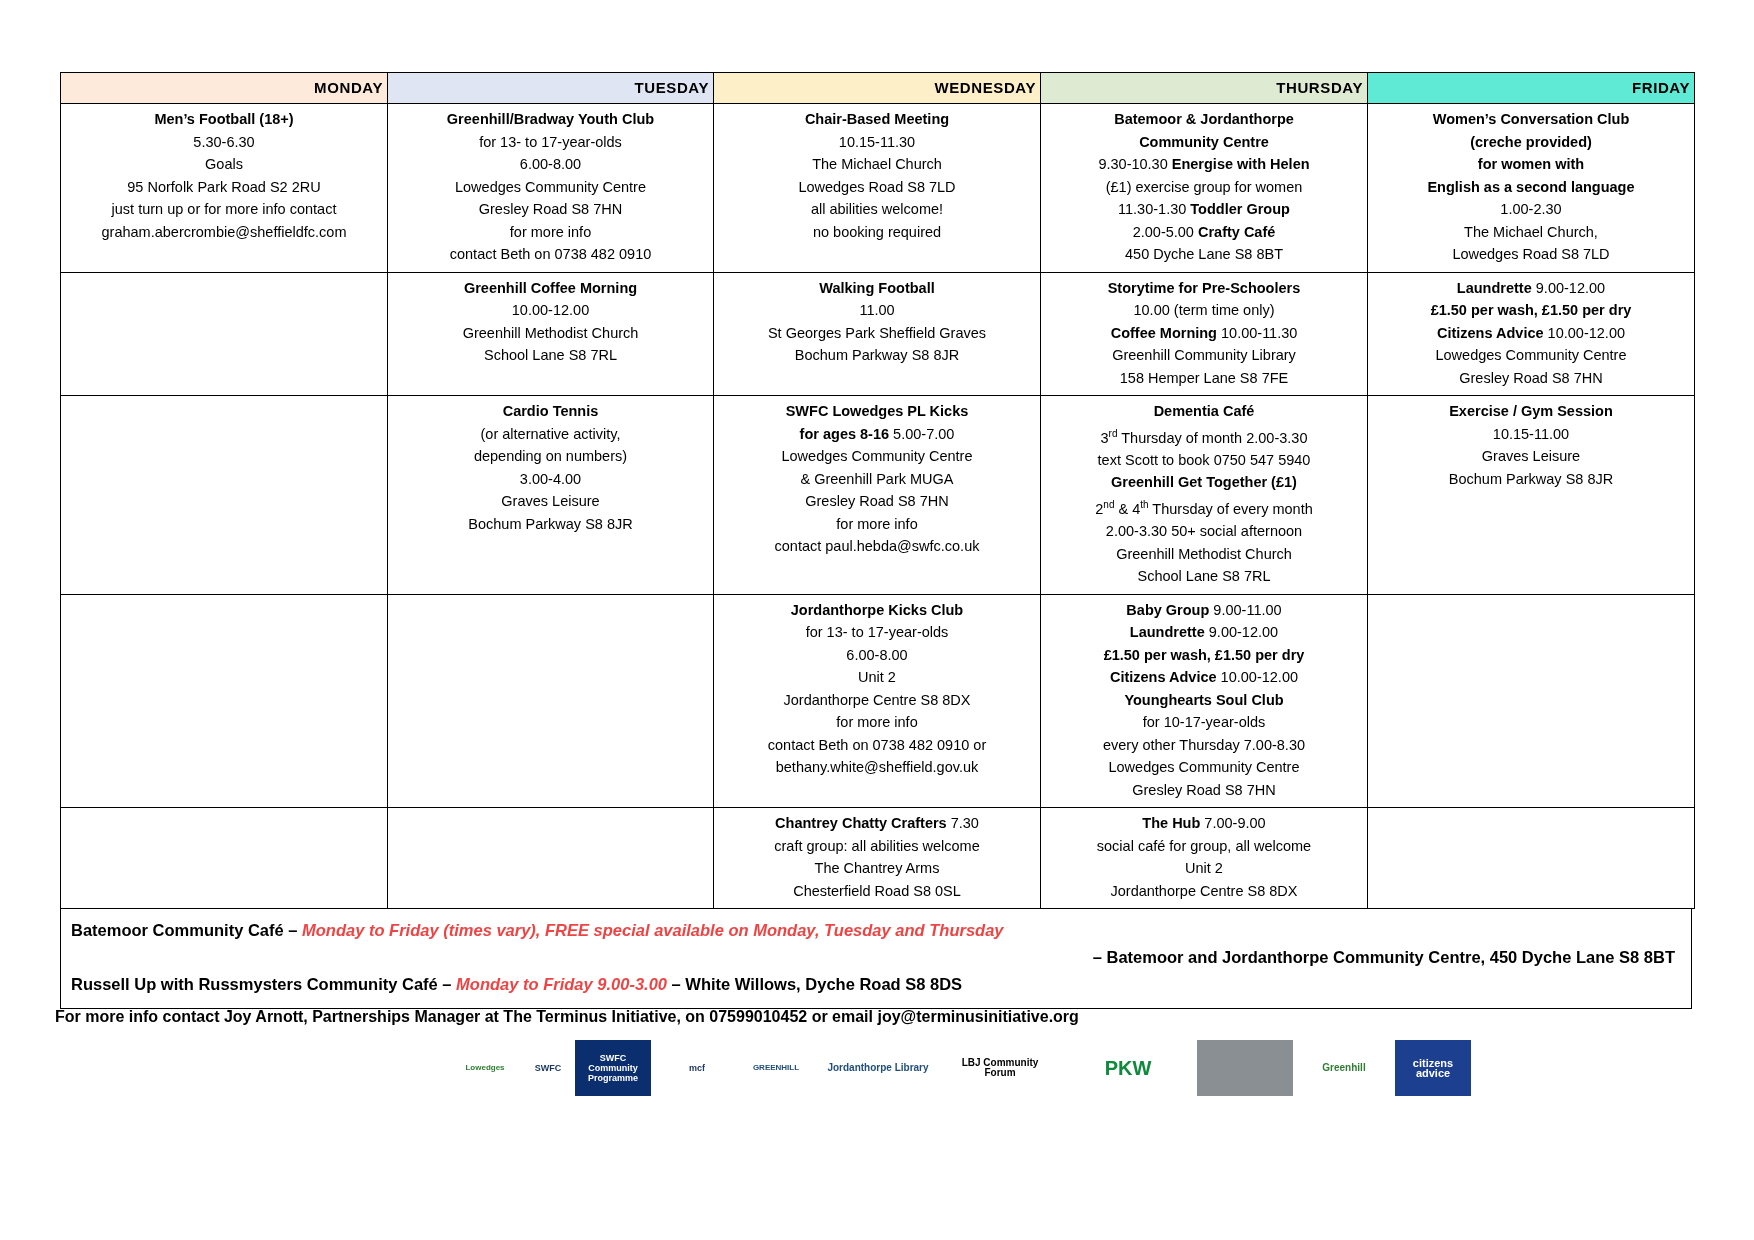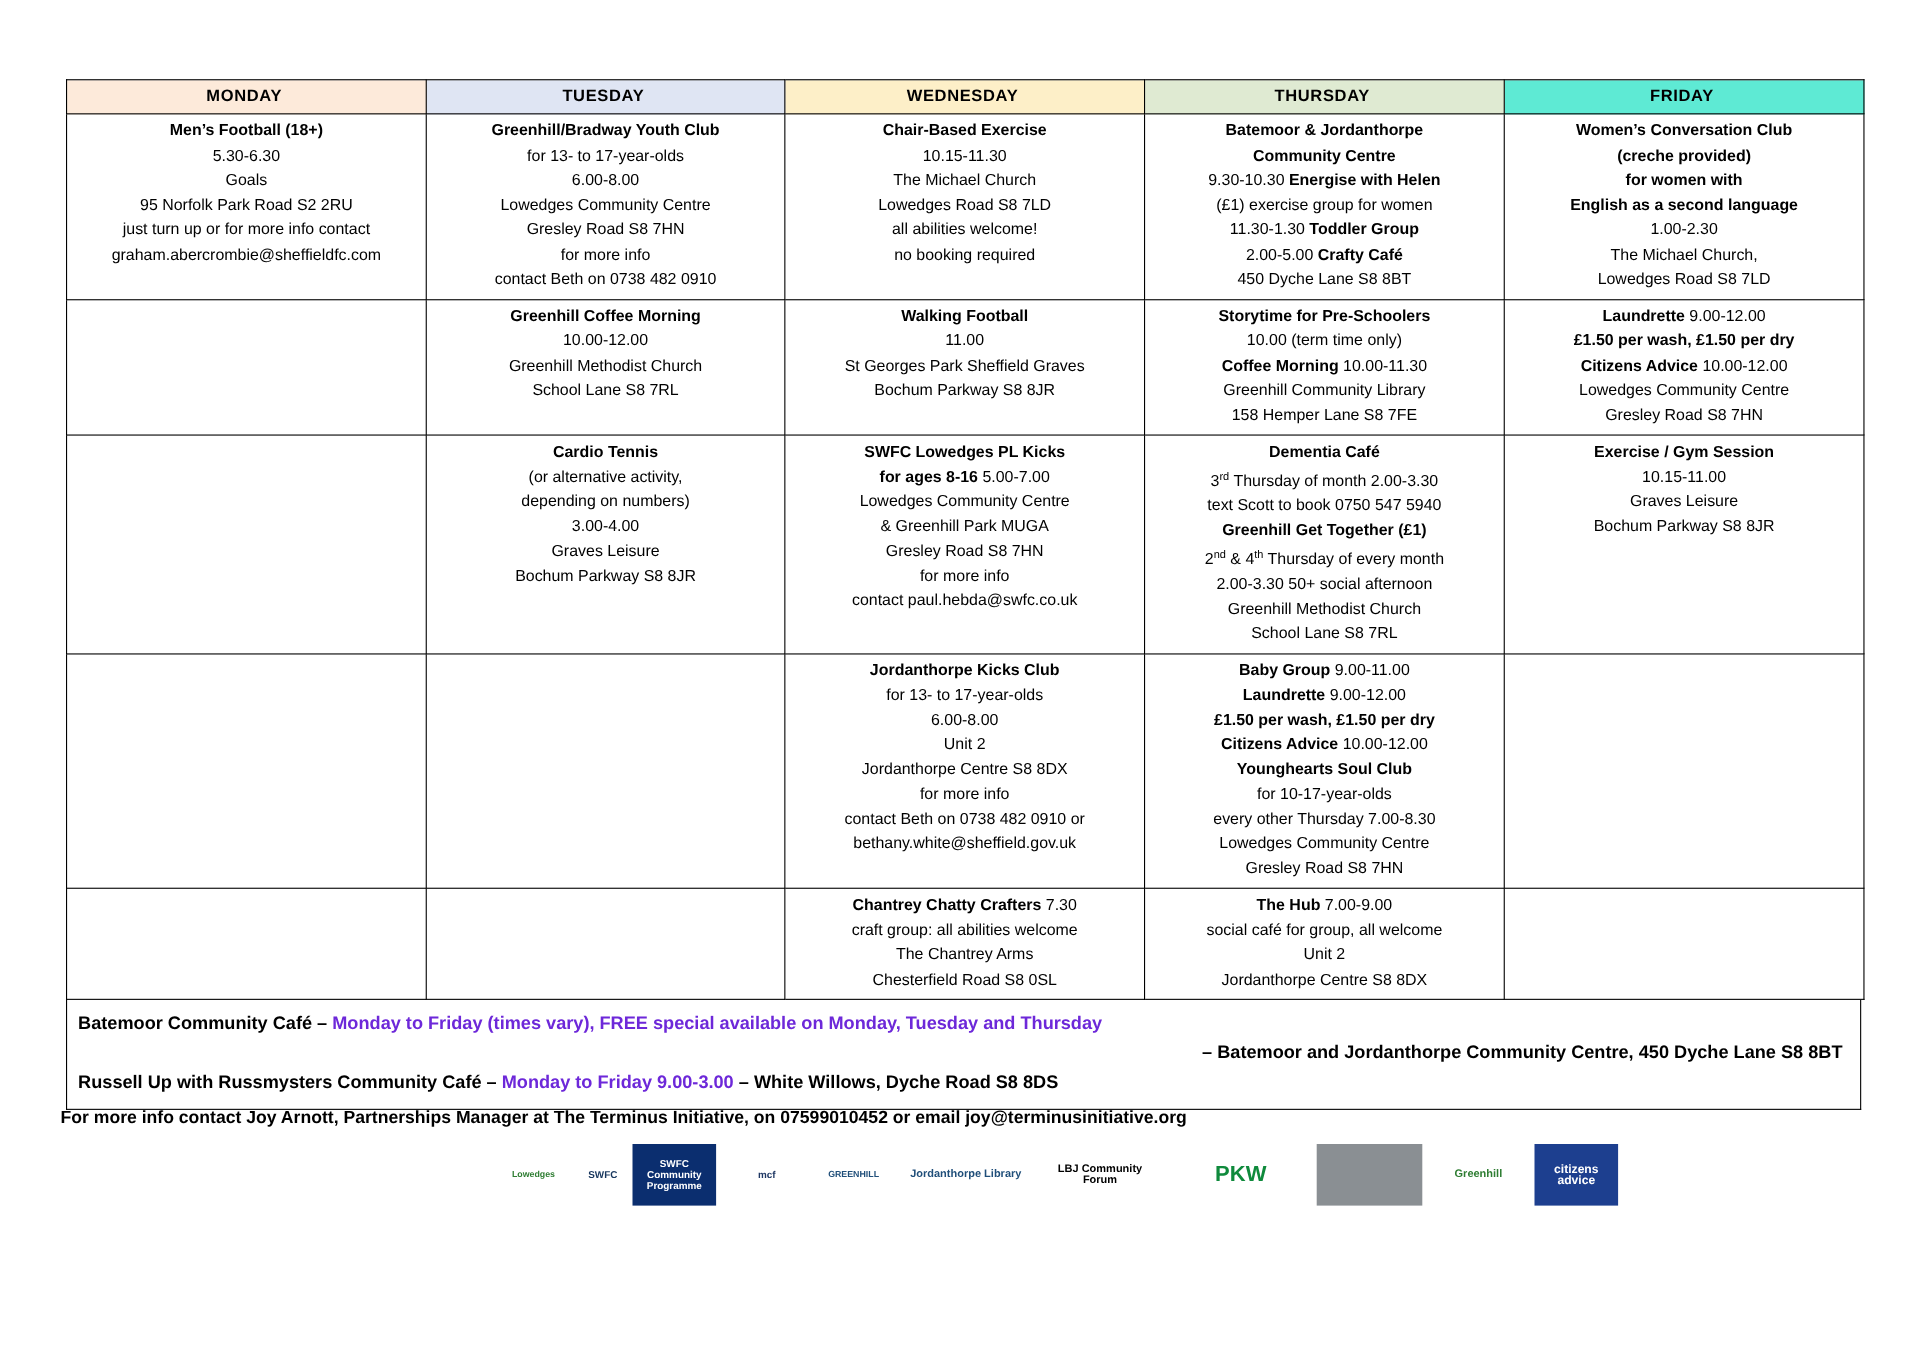--- a/index.html
+++ b/index.html
@@ -25,21 +25,21 @@
     border-collapse: collapse;
     width: 1634px;
     table-layout: fixed;
   }
   table.timetable th, table.timetable td {
     border: 1px solid #000000;
     vertical-align: top;
     padding: 4px 4px 6px 4px;
   }
   table.timetable th {
-    text-align: center;
+    text-align: right;
     font-size: 15px;
     font-weight: bold;
     letter-spacing: 0.6px;
     padding: 6px 4px 7px 0;
     height: 12px;
   }
   th.mon { background: #fdeada; }
   th.tue { background: #dfe5f3; }
   th.wed { background: #fdefc8; }
   th.thu { background: #dfead2; }
@@ -63,21 +63,21 @@
     padding: 8px 10px 10px 10px;
     box-sizing: border-box;
   }
   .fline {
     font-size: 16.5px;
     font-weight: bold;
     line-height: 27px;
     white-space: nowrap;
   }
   .fline.right { text-align: right; padding-right: 6px;}
-  .red { color: #6d28d9; }
+  .red { color: #ef4444; font-style: italic; }
 
   .contact {
     position: absolute;
     left: 55px;
     top: 1008px;
     font-size: 16px;
     font-weight: bold;
     white-space: nowrap;
   }
 
@@ -135,21 +135,21 @@
           <td>
             <div class="cellline b">Greenhill/Bradway Youth Club</div>
             <div class="cellline">for 13- to 17-year-olds</div>
             <div class="cellline">6.00-8.00</div>
             <div class="cellline">Lowedges Community Centre</div>
             <div class="cellline">Gresley Road S8 7HN</div>
             <div class="cellline">for more info</div>
             <div class="cellline">contact Beth on 0738 482 0910</div>
           </td>
           <td>
-            <div class="cellline b">Chair-Based Exercise</div>
+            <div class="cellline b">Chair-Based Meeting</div>
             <div class="cellline">10.15-11.30</div>
             <div class="cellline">The Michael Church</div>
             <div class="cellline">Lowedges Road S8 7LD</div>
             <div class="cellline">all abilities welcome!</div>
             <div class="cellline">no booking required</div>
           </td>
           <td>
             <div class="cellline b">Batemoor &amp; Jordanthorpe</div>
             <div class="cellline b">Community Centre</div>
             <div class="cellline">9.30-10.30 <span class="bold">Energise with Helen</span></div>

